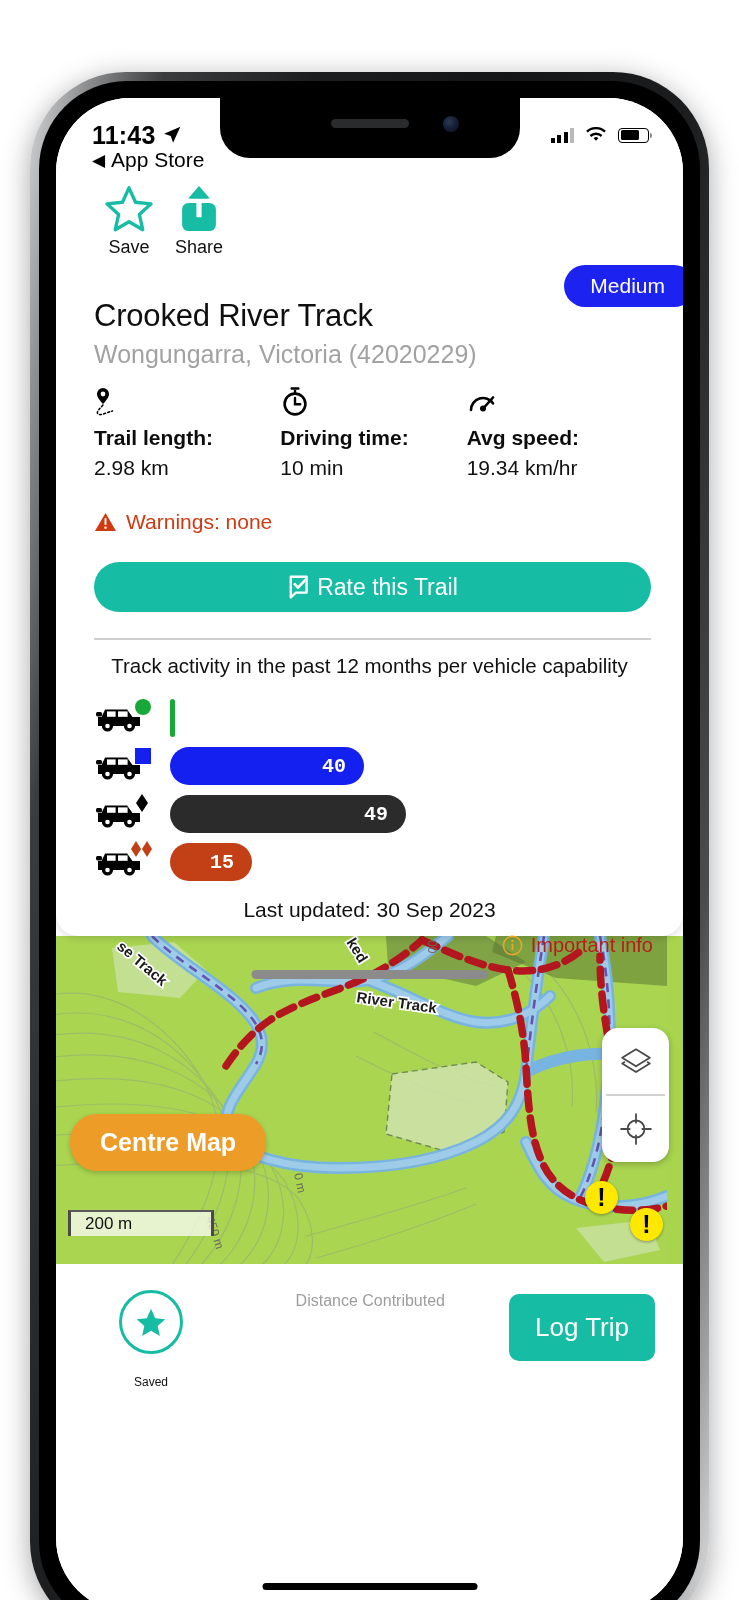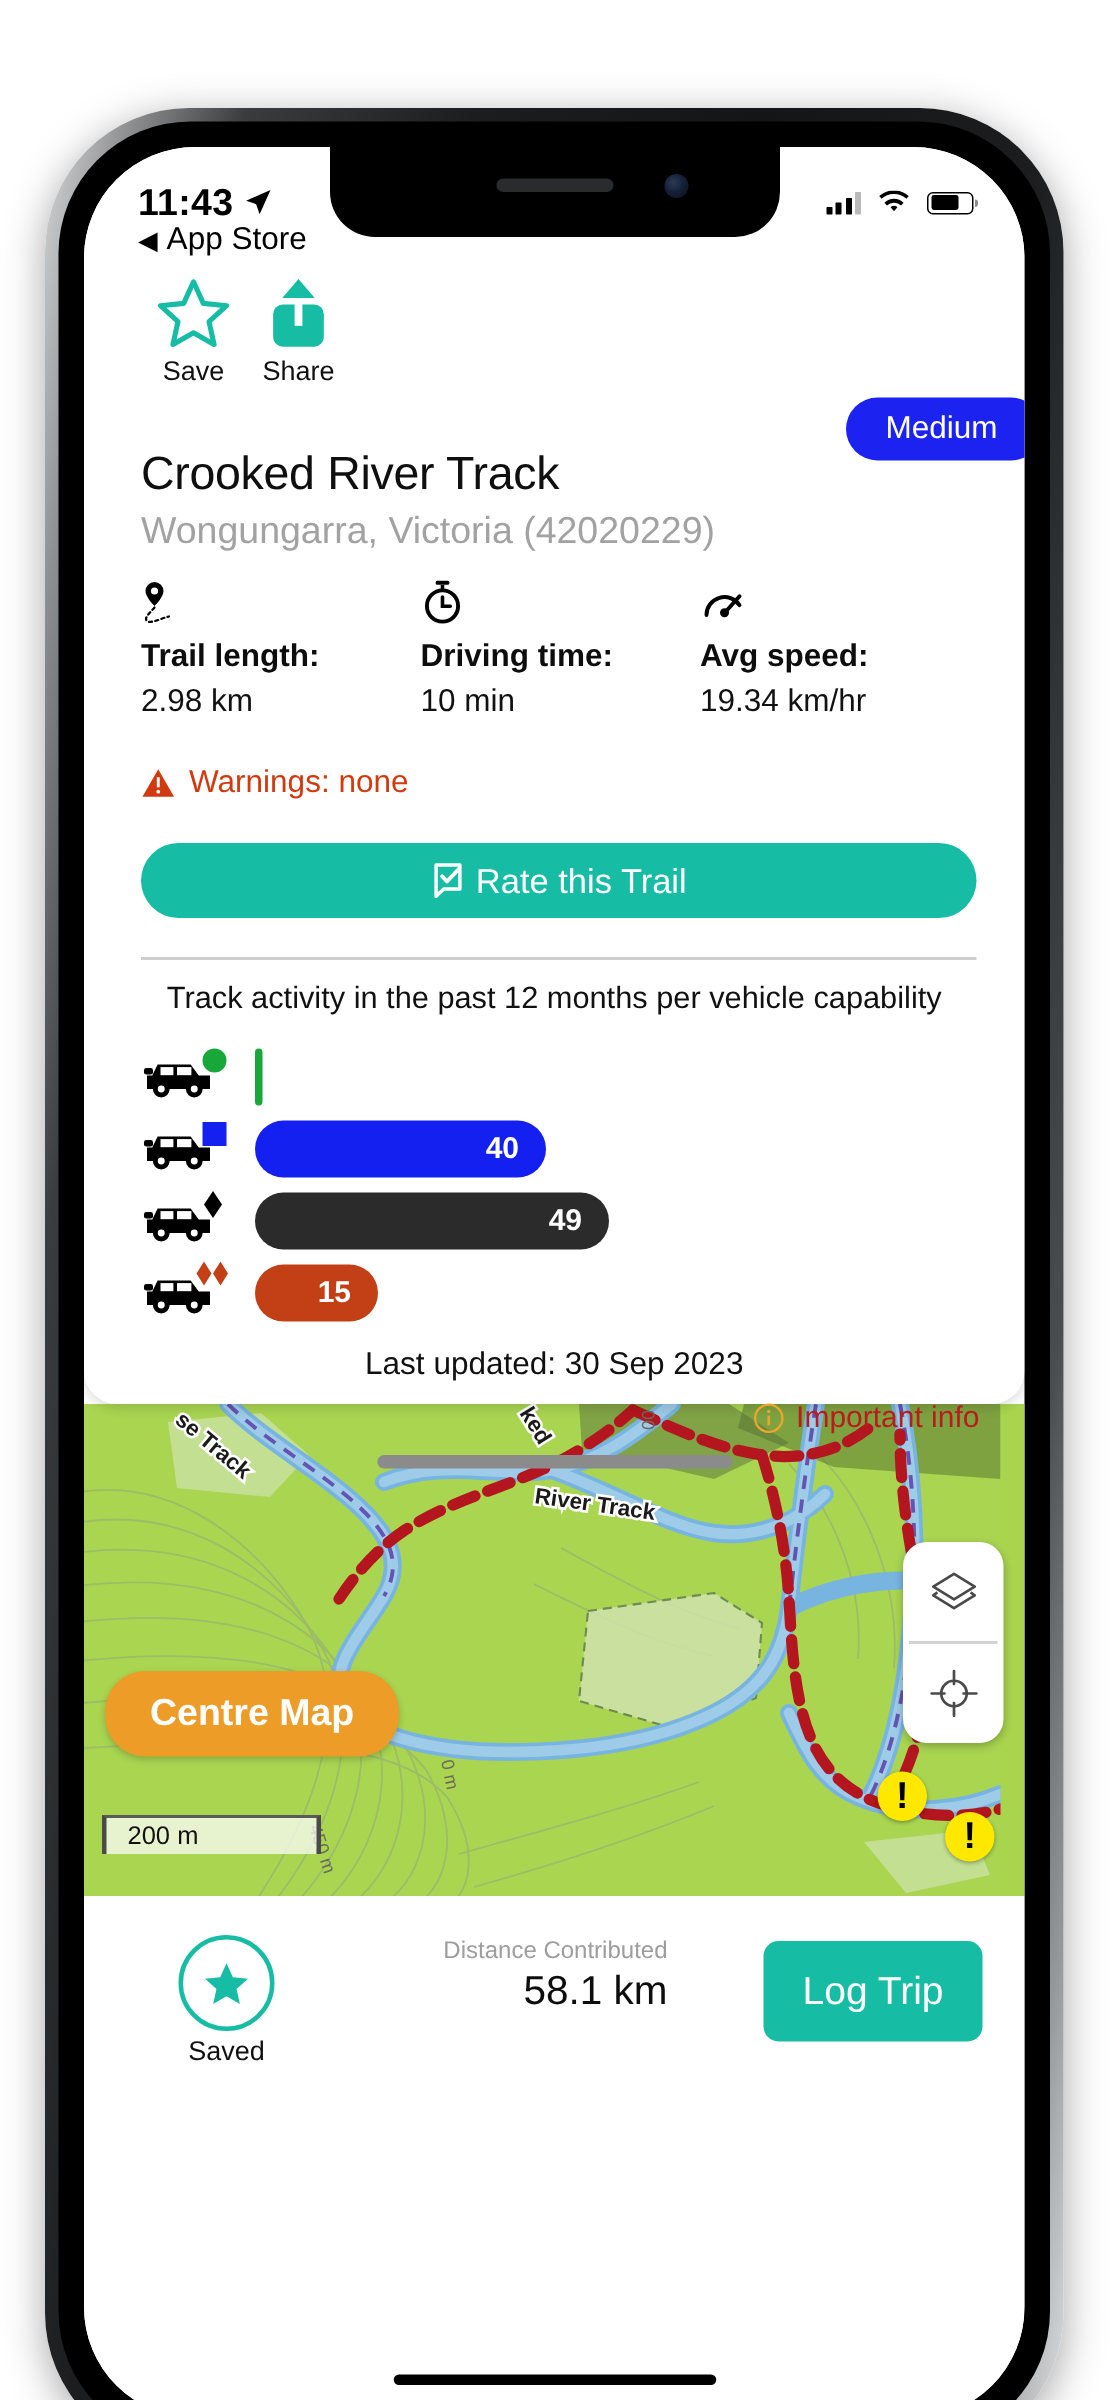--- a/index.html
+++ b/index.html
@@ -138,21 +138,21 @@
   }
 
   .divider { position: absolute; left: 38px; right: 32px; top: 540px; height: 1.5px; background: #cfcfcf; }
 
   .chart-title {
     position: absolute; left: 0; right: 0; top: 556px; text-align: center;
     font-size: 20.5px; color: #111;
   }
 
   .chart { position: absolute; left: 38px; right: 20px; top: 596px; }
-  .crow { display: flex; align-items: center; height: 48px; }
+  .crow { display: flex; align-items: center; height: 48px; font-family: Liberation Mono, monospace; }
   .cicon { width: 76px; flex: 0 0 76px; position: relative; height: 46px; }
   .cbar-area { position: relative; flex: 1; height: 38px; }
   .cbar {
     position: absolute; left: 0; top: 0; height: 38px;
     border-radius: 19px; display: flex; align-items: center; justify-content: flex-end;
     color: #fff; font-size: 20px; font-weight: 700; padding-right: 18px;
   }
   .cbar.thin { border-radius: 3px; padding: 0; }
 
   .lastupd {
@@ -202,21 +202,21 @@
   
   .bottombar {
     position: absolute; left: 0; right: 0; top: 1166px; bottom: 0;
     background: #fff;
   }
   .saved-wrap { position: absolute; left: 50px; top: 26px; text-align: center; width: 90px; }
   .saved-circle {
     width: 64px; height: 64px; border: 3px solid #16bca4; border-radius: 50%;
     display: flex; align-items: center; justify-content: center; margin: 0 auto;
   }
-  .saved-lbl { font-size: 18px; color: #111; margin-top: 3px; }
+  .saved-lbl { font-size: 12px; color: #111; margin-top: 21px; }
   .dist-wrap { position: absolute; right: 238px; top: 28px; text-align: right; }
   .dist-lbl { font-size: 16px; color: #9d9d9d; }
   .dist-val { font-size: 27px; color: #0d0d0d; margin-top: 2px; }
   .logtrip {
     position: absolute; right: 28px; top: 30px;
     background: #16bca4; color: #fff; border-radius: 10px;
     font-size: 26px; padding: 18px 26px;
   }
   .homebar {
     position: absolute; left: 50%; transform: translateX(-50%); bottom: 22px;
@@ -554,21 +554,20 @@
           <div class="saved-wrap">
             <div class="saved-circle">
               <svg width="36" height="35" viewBox="0 0 24 24">
                 <path d="M12 2.6 14.9 9l6.9.7-5.2 4.7 1.5 6.8L12 17.7 5.9 21.2l1.5-6.8L2.2 9.7 9.1 9 12 2.6z" fill="#16bca4"></path>
               </svg>
             </div>
             <div class="saved-lbl">Saved</div>
           </div>
           <div class="dist-wrap">
             <div class="dist-lbl">Distance Contributed</div>
-            <div class="dist-val">58.1 km</div>
           </div>
           <div class="logtrip">Log Trip</div>
           <div class="homebar"></div>
         </div>
 
       </div>
     </div>
   </div>
 </div>
 

